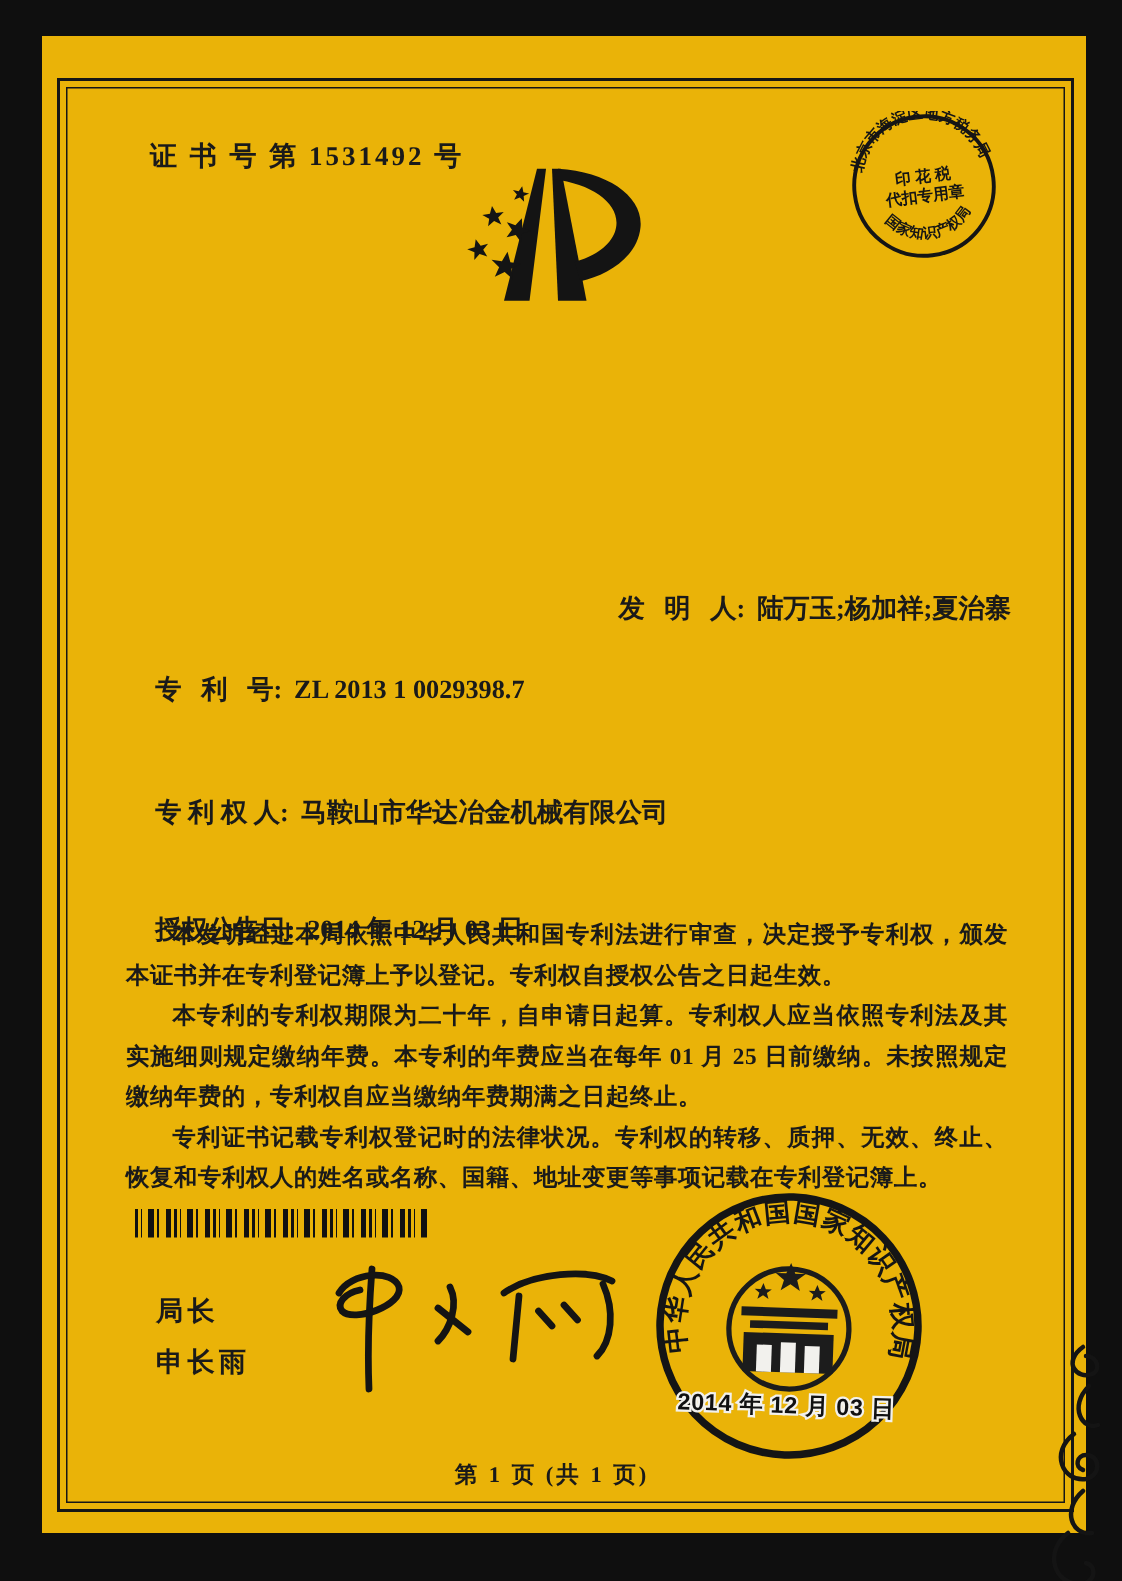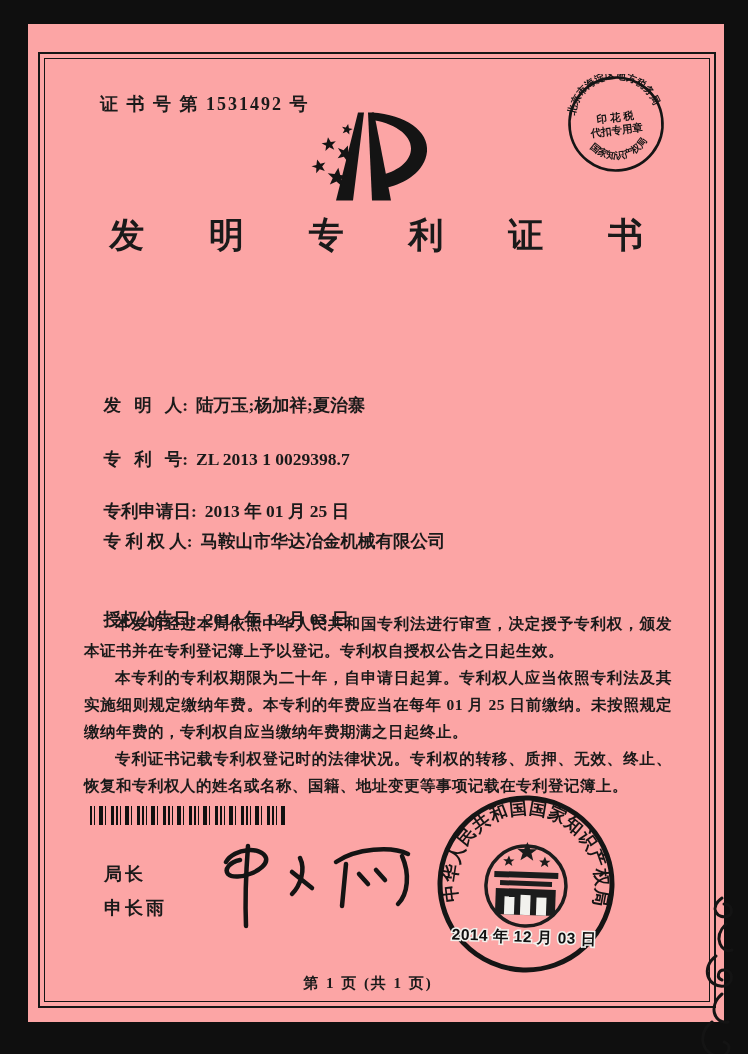--- a/index.html
+++ b/index.html
@@ -5,21 +5,21 @@
   * { margin:0; padding:0; box-sizing:border-box; }
   html,body { width:748px; height:1054px; }
   body {
     position:relative;
     background:#0f0f0f;
     font-family:"Liberation Serif", serif;
     overflow:hidden;
   }
   .page {
     position:absolute; left:28px; top:24px; right:24px; bottom:32px;
-    background:#fca5a5;
+    background:#eab308;
     color:#1a1a1a;
   }
   .frame-outer {
     position:absolute; left:10px; top:28px; right:8px; bottom:14px;
     border:2.5px solid #161616;
   }
   .frame-inner {
     position:absolute; left:4px; top:4px; right:4px; bottom:4px;
     border:1.5px solid #161616;
   }
@@ -117,30 +117,26 @@
         <path d="M66,8 C100,10 123,27 121,47 C119,67 99,79 81,83 L77,70 C93,66 105,56 105,44 C105,30 88,18 63,15 Z"></path>
         <use href="#st" transform="translate(41,25) scale(0.55) rotate(12)"></use>
         <use href="#st" transform="translate(23,40) scale(0.72) rotate(-8)"></use>
         <use href="#st" transform="translate(39,49) scale(0.85) rotate(20)"></use>
         <use href="#st" transform="translate(13,62) scale(0.72) rotate(-15)"></use>
         <use href="#st" transform="translate(31,73) scale(0.98) rotate(8)"></use>
       </g>
     </svg>
   </div>
 
-  <div class="doc-title">发 明 专 利 证 书</div>
-
-  <div class="field-row" style="top:348px;">
+
+  <div class="field-row" style="top:348px;text-align:right;">
     <span class="f-label">发   明   人:</span><span class="f-value">陆万玉;杨加祥;夏治寨</span>
   </div>
   <div class="field-row" style="top:402px;">
     <span class="f-label">专   利   号:</span><span class="f-value">ZL 2013 1 0029398.7</span>
-  </div>
-  <div class="field-row" style="top:454px;">
-    <span class="f-label">专利申请日:</span><span class="f-value">2013 年 01 月 25 日</span>
   </div>
   <div class="field-row" style="top:484px;">
     <span class="f-label">专 利 权 人:</span><span class="f-value">马鞍山市华达冶金机械有限公司</span>
   </div>
   <div class="field-row" style="top:562px;">
     <span class="f-label">授权公告日:</span><span class="f-value">2014 年 12 月 03 日</span>
   </div>
 
   <div class="body-text">
     <p>本发明经过本局依照中华人民共和国专利法进行审查，决定授予专利权，颁发本证书并在专利登记簿上予以登记。专利权自授权公告之日起生效。</p>

